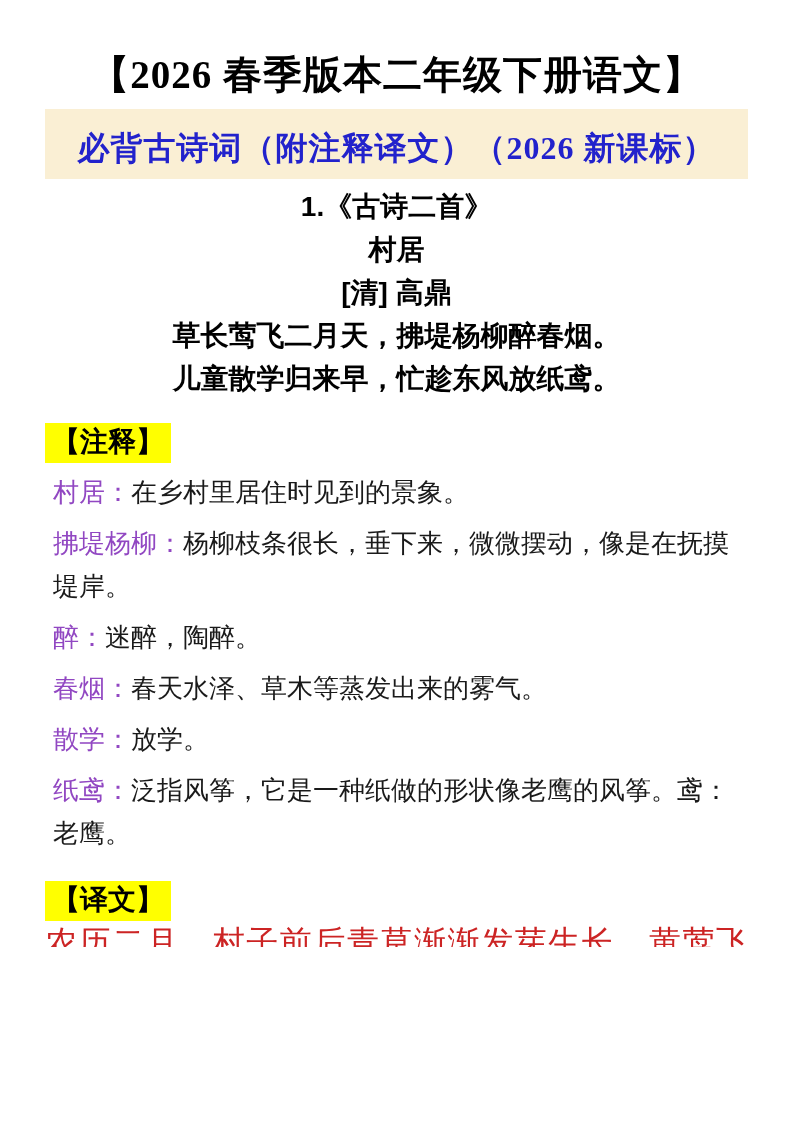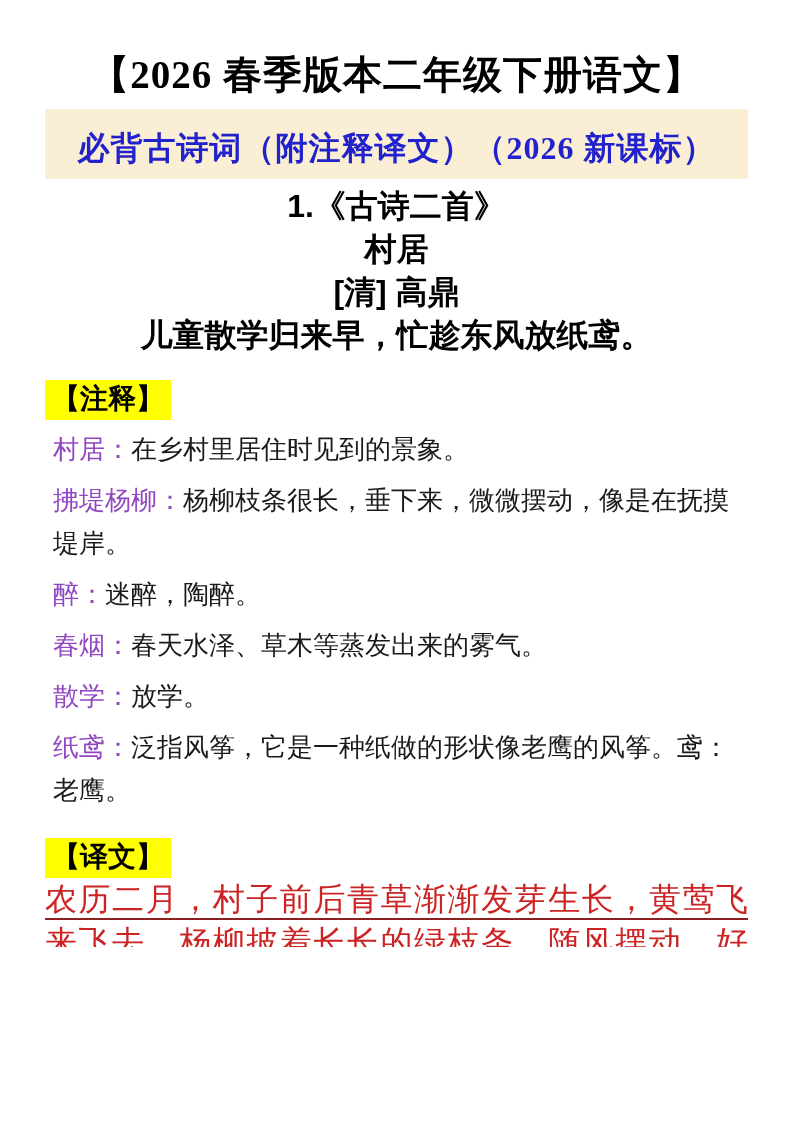--- a/index.html
+++ b/index.html
@@ -36,21 +36,21 @@
     margin-bottom: 6px;
   }
   .subtitle-text {
     font-family: "Liberation Serif", serif;
     font-weight: bold;
     font-size: 32px;
     color: #2222CC;
     letter-spacing: 1px;
   }
   .center-row {
-    font-size: 32px;
+    font-size: 28px;
     font-weight: bold;
     text-align: center;
     line-height: 43px;
     color: #000000;
     margin: 0;
   }
   .section-badge {
     display: inline-block;
     background: #FFFF00;
     color: #000000;
@@ -90,20 +90,21 @@
   <h1 class="main-title">【2026 春季版本二年级下册语文】</h1>
 
   <div class="subtitle-band">
     <span class="subtitle-text">必背古诗词（附注释译文）（2026 新课标）</span>
   </div>
 
   <h2 class="center-row">1.《古诗二首》</h2>
 
   <h3 class="center-row">村居</h3>
   <div class="center-row">[清] 高鼎</div>
+  <div class="center-row">草长莺飞二月天，拂堤杨柳醉春烟。</div>
   <div class="center-row">儿童散学归来早，忙趁东风放纸鸢。</div>
 
   <div class="notes-badge-wrap">
     <span class="section-badge">【注释】</span>
   </div>
 
   <p class="note-line"><span class="note-term">村居：</span><span class="note-def">在乡村里居住时见到的景象。</span></p>
   <p class="note-line"><span class="note-term">拂堤杨柳：</span><span class="note-def">杨柳枝条很长，垂下来，微微摆动，像是在抚摸堤岸。</span></p>
   <p class="note-line"><span class="note-term">醉：</span><span class="note-def">迷醉，陶醉。</span></p>
   <p class="note-line"><span class="note-term">春烟：</span><span class="note-def">春天水泽、草木等蒸发出来的雾气。</span></p>

